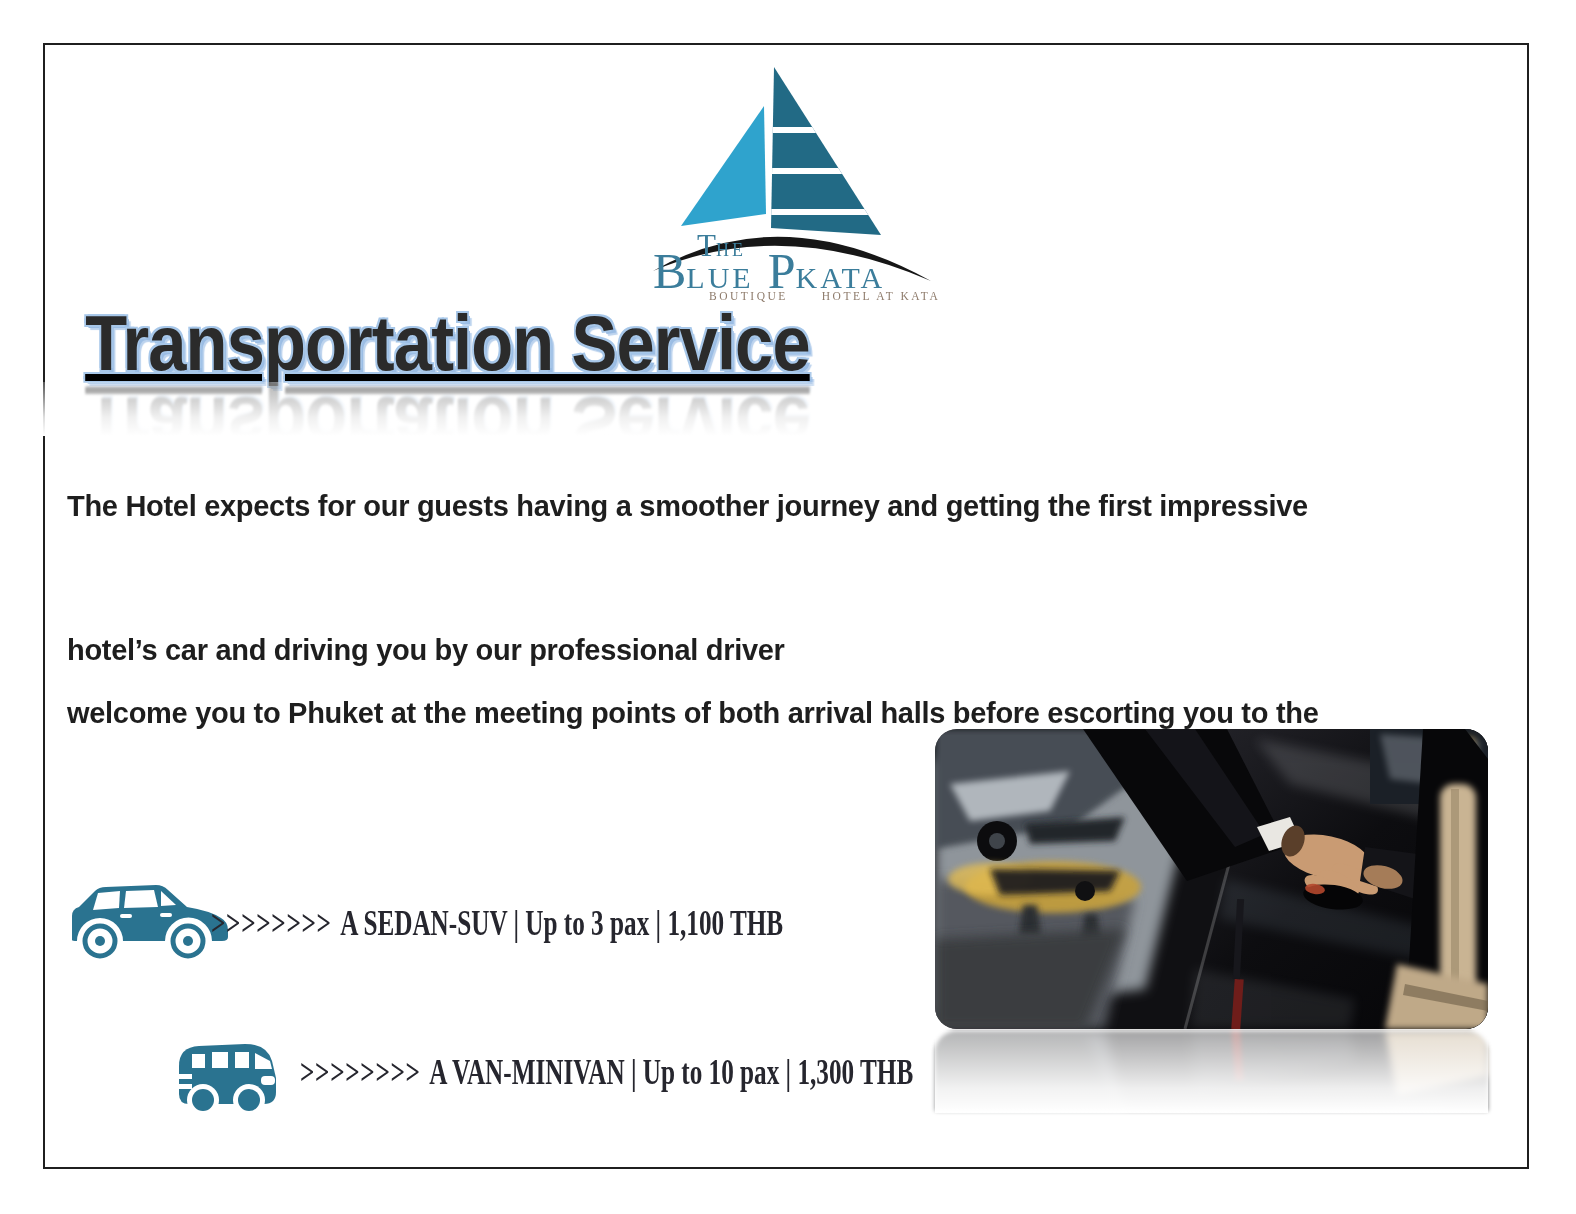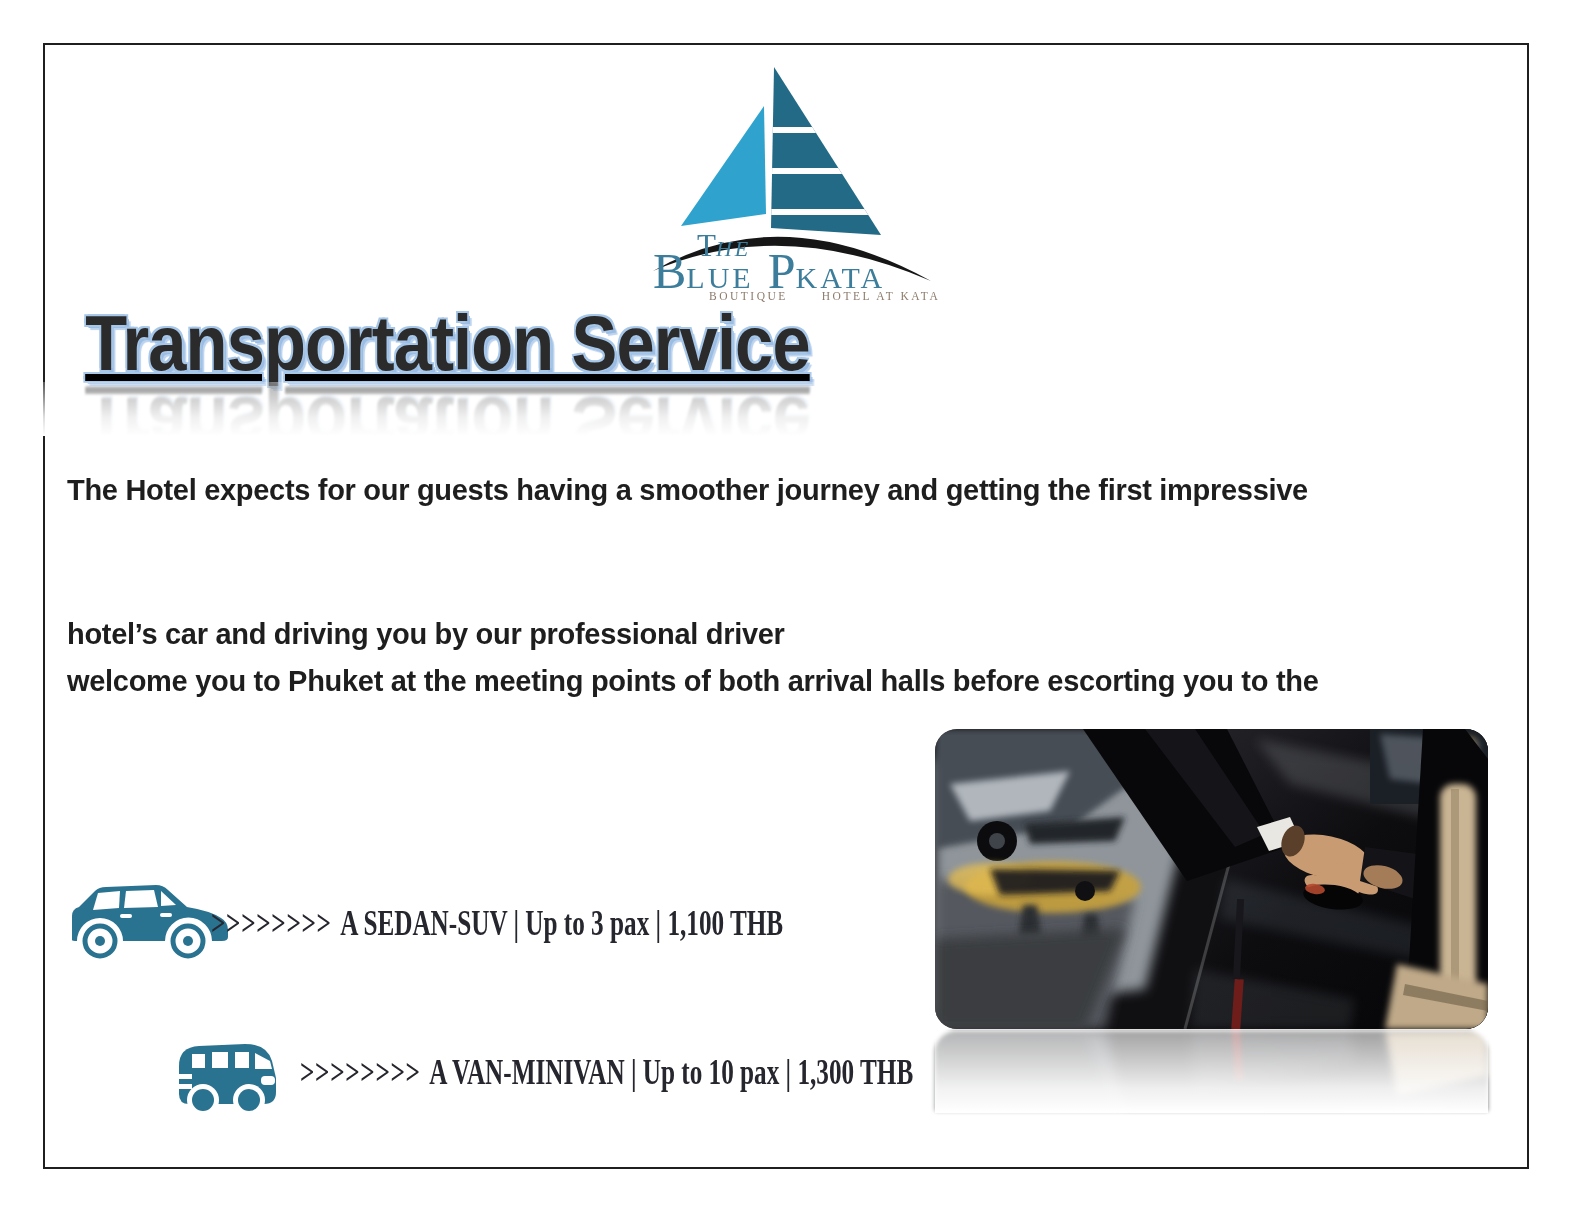--- a/index.html
+++ b/index.html
@@ -10,21 +10,21 @@
   .page-border{
     position:absolute;left:43px;top:43px;width:1486px;height:1126px;
     border:2px solid #1f1f1f;box-sizing:border-box;
   }
 
   
   .logo{position:absolute;left:613px;top:64px;width:350px;height:252px;}
   .logo svg{position:absolute;left:0;top:0;}
   .logo-the{position:absolute;left:84px;top:166px;color:#3b7d9b;font-family:"Liberation Serif",serif;line-height:1;}
   .logo-the .init{font-size:31px;}
-  .logo-the .rest{font-size:22px;letter-spacing:3px;font-style:italic;}
+  .logo-the .rest{font-size:18px;letter-spacing:3px;}
   .logo-name{position:absolute;left:40px;top:182px;color:#3b7d9b;font-family:"Liberation Serif",serif;line-height:1;white-space:nowrap;}
   .logo-name .init{font-size:50px;}
   .logo-name .rest{font-size:30px;letter-spacing:3px;}
   .logo-name .gap{display:inline-block;width:14px;}
   .logo-tag{position:absolute;left:96px;top:226px;color:#8d7a6a;font-family:"Liberation Serif",serif;
     font-size:11.5px;letter-spacing:2.5px;white-space:nowrap;}
   .logo-tag span + span{margin-left:34px;}
 
   
   .title-wrap{position:absolute;left:0;top:300px;width:1420px;text-align:left;text-decoration:underline;}
@@ -39,21 +39,21 @@
     display:block;font-size:78px;line-height:86px;font-weight:700;letter-spacing:-1px;
     color:#4a4a4a;transform:scaleY(-1);filter:blur(1.5px);opacity:.55;
     text-shadow:2px 2px 0 #b9d1ec;
   }
   .refl-fade{position:absolute;left:0;top:0;right:0;bottom:0;
     background:linear-gradient(to bottom, rgba(255,255,255,.25) 0%, rgba(255,255,255,.85) 65%, #ffffff 100%);}
 
   
   .para{position:absolute;left:67px;width:1470px;color:#1e1e1e;font-weight:700;
     font-size:29px;letter-spacing:-0.3px;}
-  .para .line{line-height:47px;white-space:nowrap;}
+  .para .line{line-height:47px;white-space:nowrap;margin-top:16px;}
   .para1{top:467px;}
   .para2{top:611px;}
   .para2 .line.indent{text-indent:27px;}
 
   
   .photo{position:absolute;left:935px;top:729px;width:553px;height:300px;border-radius:22px;overflow:hidden;}
   .photo svg{display:block;}
   .photo-refl{position:absolute;left:935px;top:1031px;width:553px;height:80px;overflow:hidden;
     transform:scaleY(-1);filter:blur(2px);opacity:.55;border-radius:0 0 22px 22px;}
   .photo-refl svg{position:absolute;left:0;top:-220px;}

